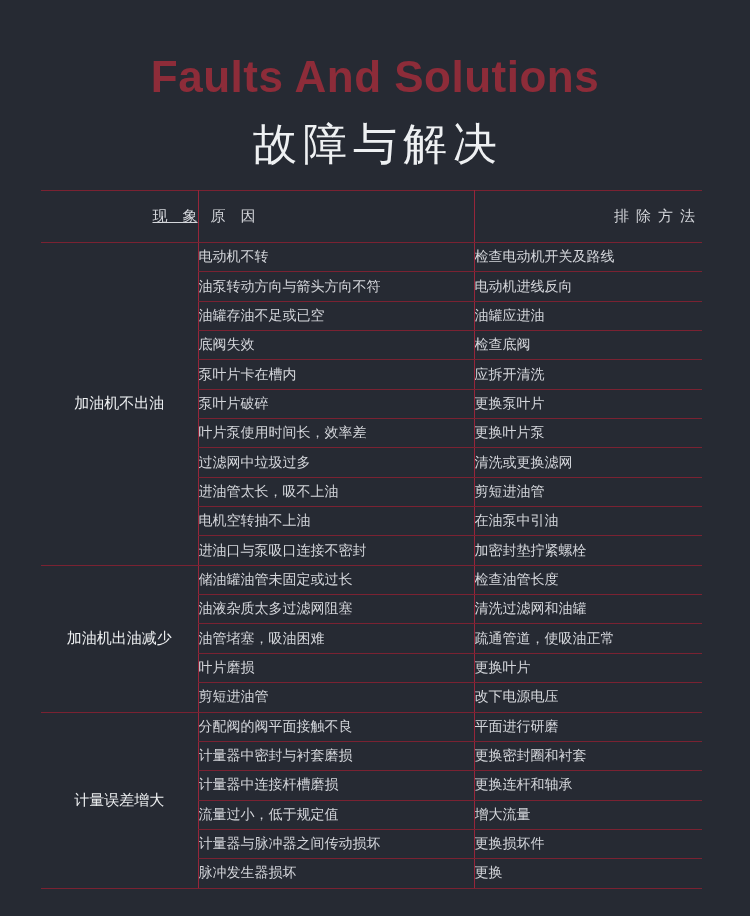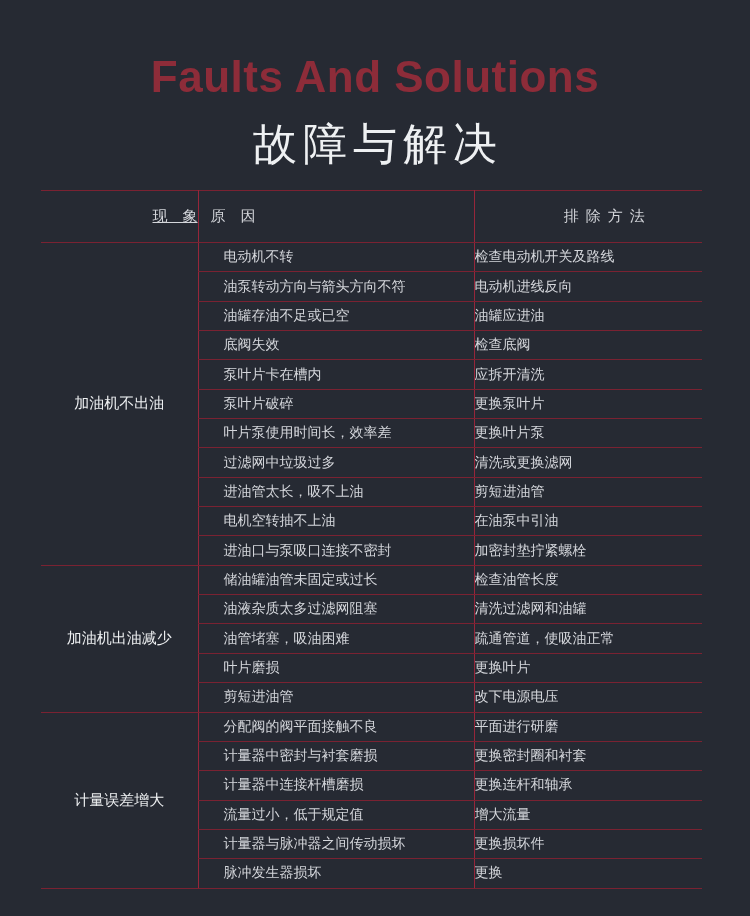--- a/index.html
+++ b/index.html
@@ -53,33 +53,32 @@
   }
   col.c1{width:157px;}
   col.c2{width:276px;}
   col.c3{width:228px;}
   th.phenomenon-h{text-align:right;text-decoration:underline;}
   th.cause-h{
     text-align:left;padding-left:12px;
     border-left:1px solid var(--vline);
     border-right:1px solid var(--vline);
   }
-  th.solution-h{text-align:center;padding-left:39px;letter-spacing:7px;margin-top:28px;}
+  th.solution-h{text-align:right;padding-left:39px;letter-spacing:7px;margin-top:28px;}
   tbody td{
     height:29.35px;
     font-size:14px;
     border-bottom:1px solid var(--line);
   }
   td.phenomenon{
     text-align:center;
     font-size:15px;
     color:var(--text-bright);
   }
   td.cause{
-    padding-left:25px;
     border-left:1px solid var(--vline);
     border-right:1px solid var(--vline);
   }
   td.solution{}
 </style>
 </head>
 <body>
 
 <div class="page">
 

